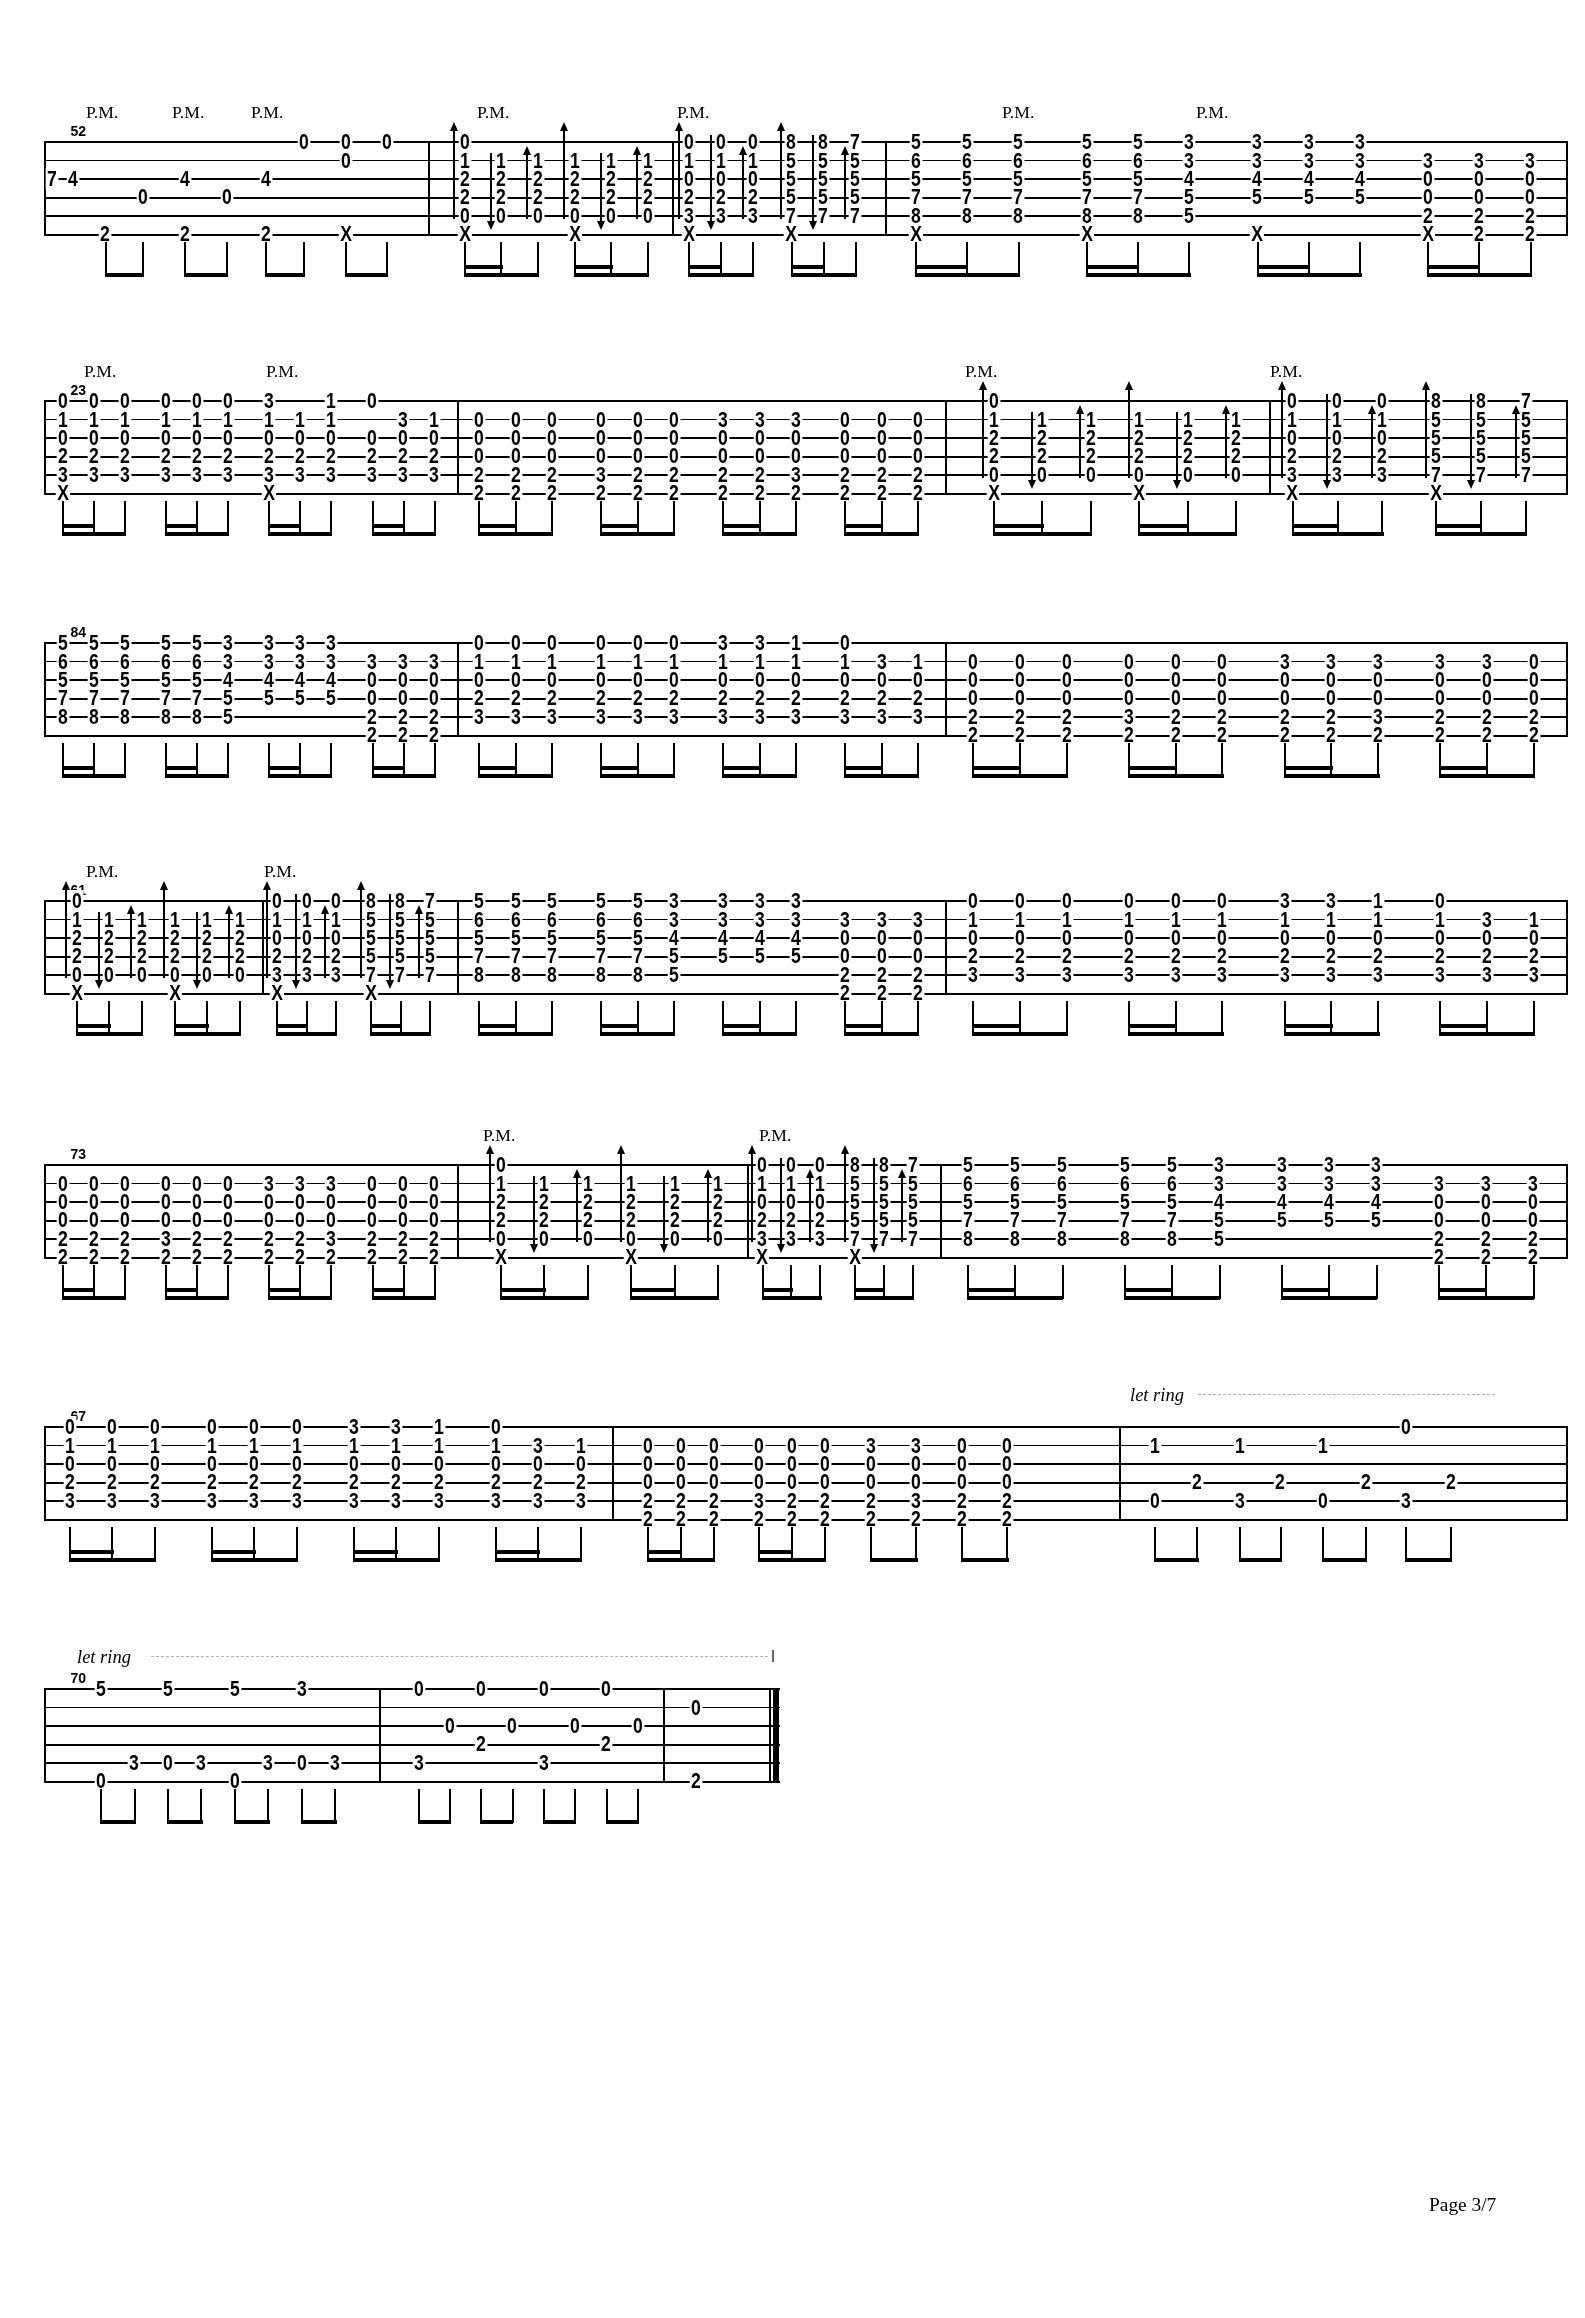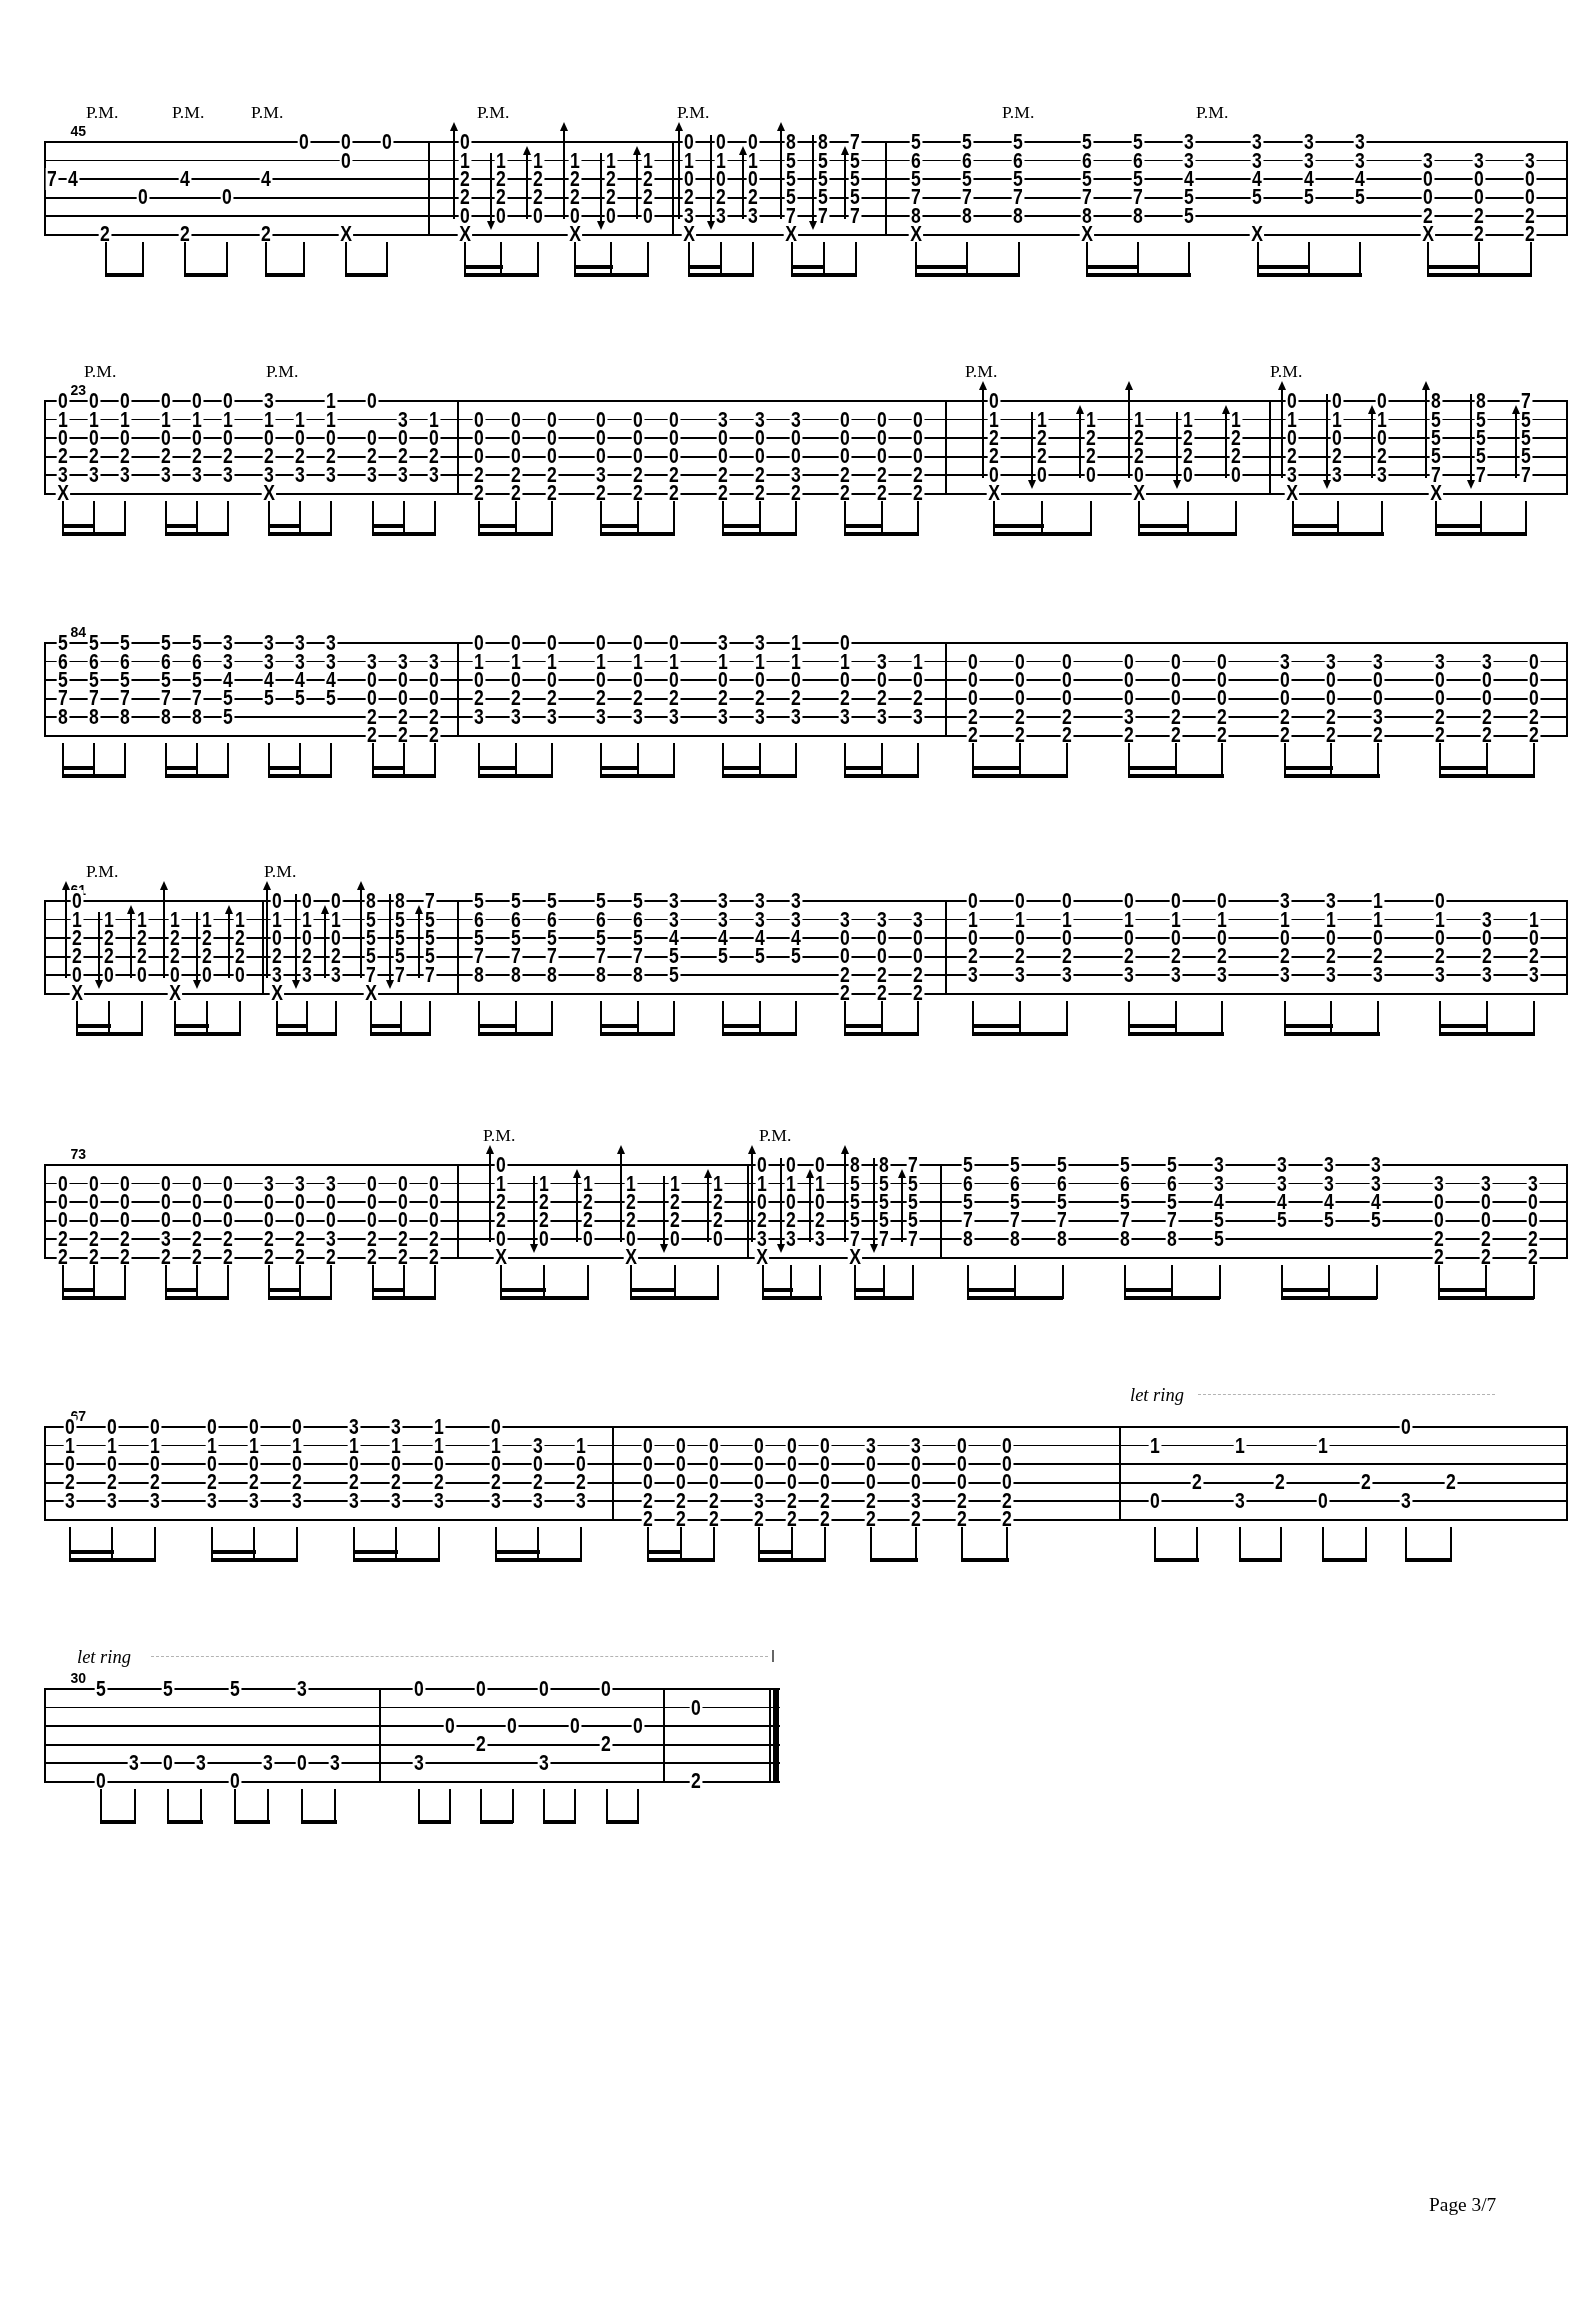--- a/index.html
+++ b/index.html
@@ -25,21 +25,21 @@
   .lr-dash{position:absolute;top:-33px;height:0;border-top:1.9px dashed #b3b3b3;}
   .lr-tick{position:absolute;top:-39px;width:1.9px;height:11.5px;background:#666;}
   .footer{position:absolute;left:1429px;top:2194px;font:19.4px "Liberation Serif",serif;color:#000;}
 </style>
 </head>
 <body>
 
 <div id="page">
   <div id="score">
       <div class="system" style="top: 142px; left: 44px; width: 1524px; height: 94px;">
-        <div class="mnum" style="left: 26.4px;">45</div>
+        <div class="mnum" style="left: 26.4px;">52</div>
         <div class="sline" style="top: -0.9px;"></div>
         <div class="sline" style="top: 17.6px;"></div>
         <div class="sline" style="top: 36px;"></div>
         <div class="sline" style="top: 55px;"></div>
         <div class="sline" style="top: 73px;"></div>
         <div class="sline" style="top: 92px;"></div>
         <div class="bar" style="left: 0px;"></div>
         <div class="bar" style="left: 384px;"></div>
         <div class="bar" style="left: 628px;"></div>
         <div class="bar" style="left: 841px;"></div>
@@ -1467,21 +1467,21 @@
         <div class="stem" style="left: 1278px;"></div>
         <div class="stem" style="left: 1321px;"></div>
         <div class="beam" style="left: 1278px; width: 45px;"></div>
         <div class="stem" style="left: 1361px;"></div>
         <div class="stem" style="left: 1406px;"></div>
         <div class="beam" style="left: 1361px; width: 47px;"></div>
         <div class="lr-text" style="left: 1086px;">let ring</div>
         <div class="lr-dash" style="left: 1154px; width: 297px;"></div>
       </div>
       <div class="system" style="top: 1689px; left: 44px; width: 736px; height: 94px;">
-        <div class="mnum" style="left: 26.4px;">30</div>
+        <div class="mnum" style="left: 26.4px;">70</div>
         <div class="sline" style="top: -0.9px;"></div>
         <div class="sline" style="top: 17.6px;"></div>
         <div class="sline" style="top: 36px;"></div>
         <div class="sline" style="top: 55px;"></div>
         <div class="sline" style="top: 73px;"></div>
         <div class="sline" style="top: 92px;"></div>
         <div class="bar" style="left: 0px;"></div>
         <div class="bar" style="left: 335px;"></div>
         <div class="bar" style="left: 619px;"></div>
         <div class="bar" style="left: 725px;"></div>

